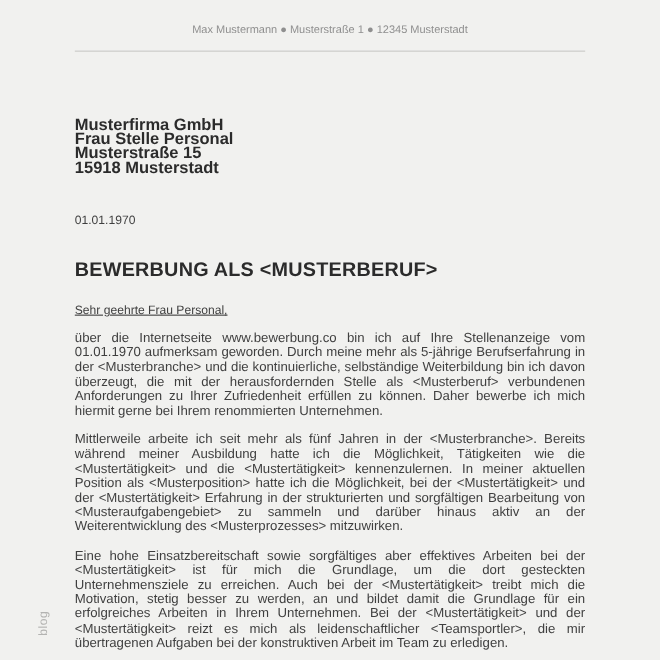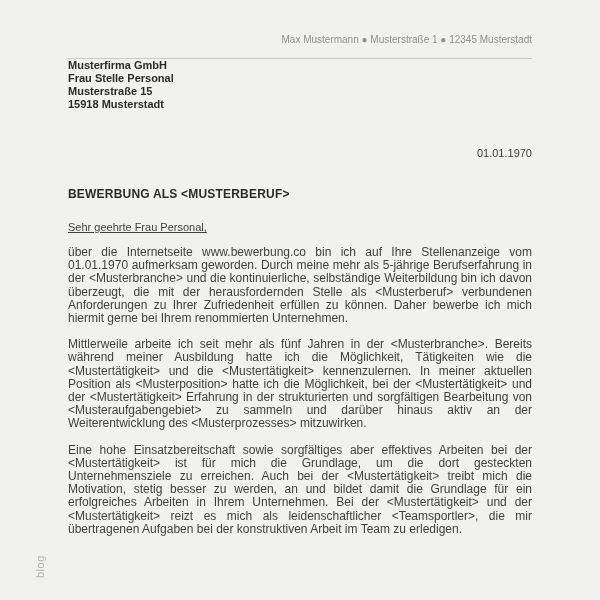--- a/index.html
+++ b/index.html
@@ -15,47 +15,48 @@
     position: relative;
     overflow: hidden;
   }
   .page {
     position: absolute;
     left: 68px;
     top: 0;
     width: 464px;
   }
   .letter-header {
-    text-align: right;
+    text-align: center;
     color: #8f8f8f;
     font-size: 10px;
-    padding-top: 30px;
+    padding-top: 18px;
     line-height: 20px;
   }
   .header-rule {
     border: none;
     border-top: 1px solid #c9c9c7;
     margin: 8px 0 0 0;
   }
   .recipient {
+    margin-top: 60px;
     font-weight: bold;
     color: #2b2b2b;
-    font-size: 11px;
+    font-size: 15px;
     line-height: 13px;
   }
   .date {
-    text-align: right;
+    text-align: left;
     margin-top: 36px;
     font-size: 11px;
     color: #3f3f3f;
   }
   .subject {
     margin: 28px 0 0 0;
     font-weight: bold;
-    font-size: 12px;
+    font-size: 18px;
     color: #2b2b2b;
     letter-spacing: 0.2px;
   }
   .salutation {
     margin-top: 20px;
     font-size: 11px;
     text-decoration: underline;
   }
   .para {
     margin: 13px 0 0 0;

